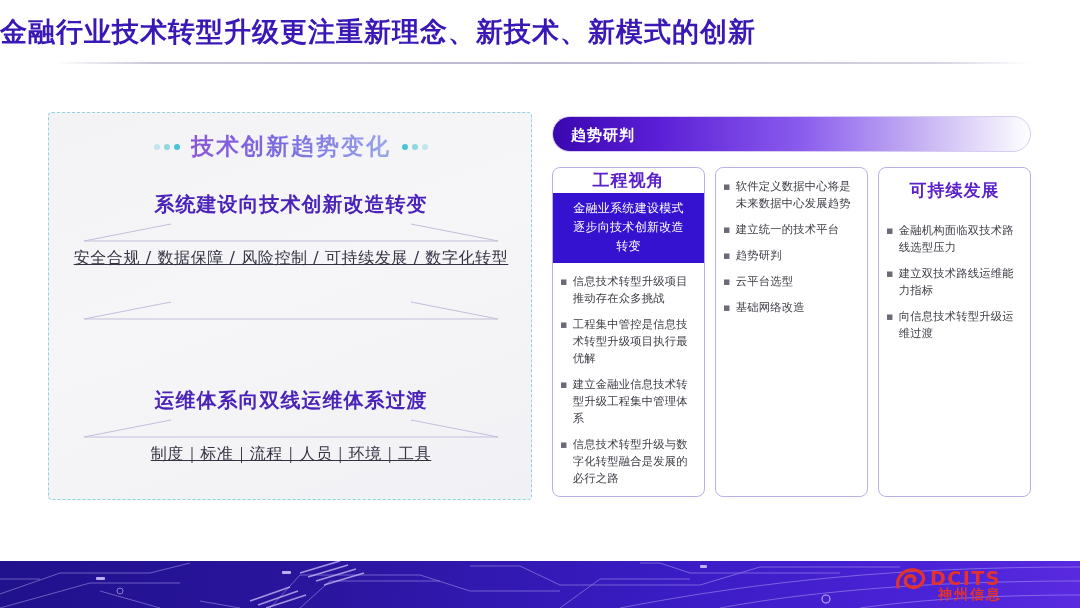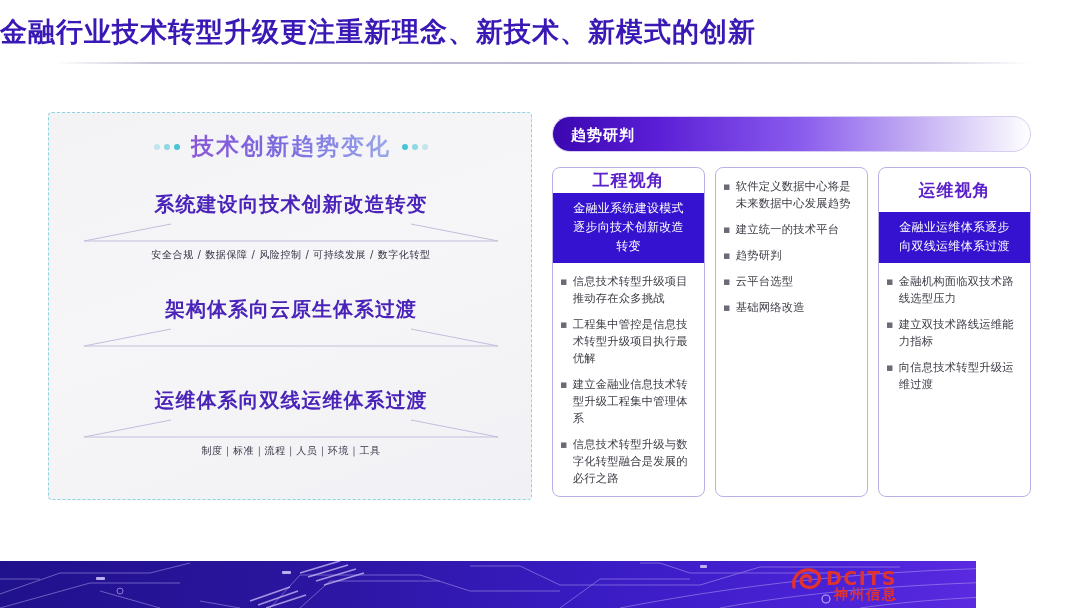--- a/index.html
+++ b/index.html
@@ -54,22 +54,23 @@
   .blk{position:absolute;left:0;width:484px;text-align:center;}
   .blk-h{
     font-size:20px;font-weight:bold;color:#4a23b8;letter-spacing:1px;
     font-family:"DejaVu Sans","Liberation Sans",sans-serif;
   }
   .funnel{
     position:relative;width:430px;height:22px;margin:5px auto 0;
   }
   .funnel svg{display:block;}
   .blk-items{
-    font-size:10px;color:#333344;letter-spacing:.6px;margin-top:3px;
-    font-family:"DejaVu Sans","Liberation Sans",sans-serif;
+    font-size:16px;color:#333344;letter-spacing:.6px;margin-top:3px;
+    font-family:"DejaVu Sans","Liberation Sans",sans-serif;
+    text-decoration:underline;
   }
 
   
   .banner{
     position:absolute;left:552px;top:116px;width:479px;height:36px;
     border-radius:18px;
     background:linear-gradient(90deg,#3a07b0 0%,#5b1ed6 22%,#8a5ced 52%,#c3aef3 76%,#f4f1fd 96%,#ffffff 100%);
     border:1px solid #d7cdf2;
     box-sizing:border-box;
   }
@@ -102,21 +103,21 @@
   .bullet{
     display:flex;gap:5px;margin-bottom:9px;
     font-size:11.3px;line-height:17px;color:#3c3c46;letter-spacing:.2px;
     font-family:"DejaVu Sans","Liberation Sans",sans-serif;
   }
   .bullet .dot{flex:0 0 auto;color:#6b6b78;font-size:11px;line-height:17px;}
   .bullet .txt{flex:1 1 auto;}
 
   
   .footer{
-    position:absolute;left:0;top:561px;width:976px;height:47px;
+    position:absolute;left:0;top:561px;width:1080px;height:47px;
     background:linear-gradient(100deg,#20118c 0%,#2a159e 30%,#3a1cc4 62%,#4a22d6 85%,#5a2ae0 100%);
     overflow:hidden;
   }
   .footer svg{position:absolute;left:0;top:0;}
   .logo{
     position:absolute;right:16px;top:4px;width:170px;height:40px;
   }
   .logo-mark{
     position:absolute;left:0;top:6px;width:34px;height:28px;
   }
@@ -162,21 +163,20 @@
       <div class="blk-h">系统建设向技术创新改造转变</div>
       <div class="funnel">
         <svg width="430" height="22" viewBox="0 0 430 22">
           <path d="M95 1 L8 18 L422 18 L335 1" fill="none" stroke="#c3bedc" stroke-width="1"></path>
         </svg>
       </div>
       <div class="blk-items">安全合规 / 数据保障 / 风险控制 / 可持续发展 / 数字化转型</div>
     </div>
 
     <div class="blk" style="top:183px;">
-      <div class="blk-h">架构体系向云原生体系过渡</div>
       <div class="funnel">
         <svg width="430" height="22" viewBox="0 0 430 22">
           <path d="M95 1 L8 18 L422 18 L335 1" fill="none" stroke="#c3bedc" stroke-width="1"></path>
         </svg>
       </div>
     </div>
 
     <div class="blk" style="top:274px;">
       <div class="blk-h">运维体系向双线运维体系过渡</div>
       <div class="funnel">
@@ -237,22 +237,21 @@
             <span class="txt">云平台选型</span>
           </div>
         <div class="bullet">
             <span class="dot">▪</span>
             <span class="txt">基础网络改造</span>
           </div>
       </div>
     </div>
 
     <div class="card">
-      <div class="card-title">运维视角</div>
-      <div class="card-band">金融业运维体系逐步向双线运维体系过渡</div>
+      <div class="card-title">可持续发展</div>
       <div class="card-list">
         <div class="bullet">
             <span class="dot">▪</span>
             <span class="txt">金融机构面临双技术路线选型压力</span>
           </div>
         <div class="bullet">
             <span class="dot">▪</span>
             <span class="txt">建立双技术路线运维能力指标</span>
           </div>
         <div class="bullet">

